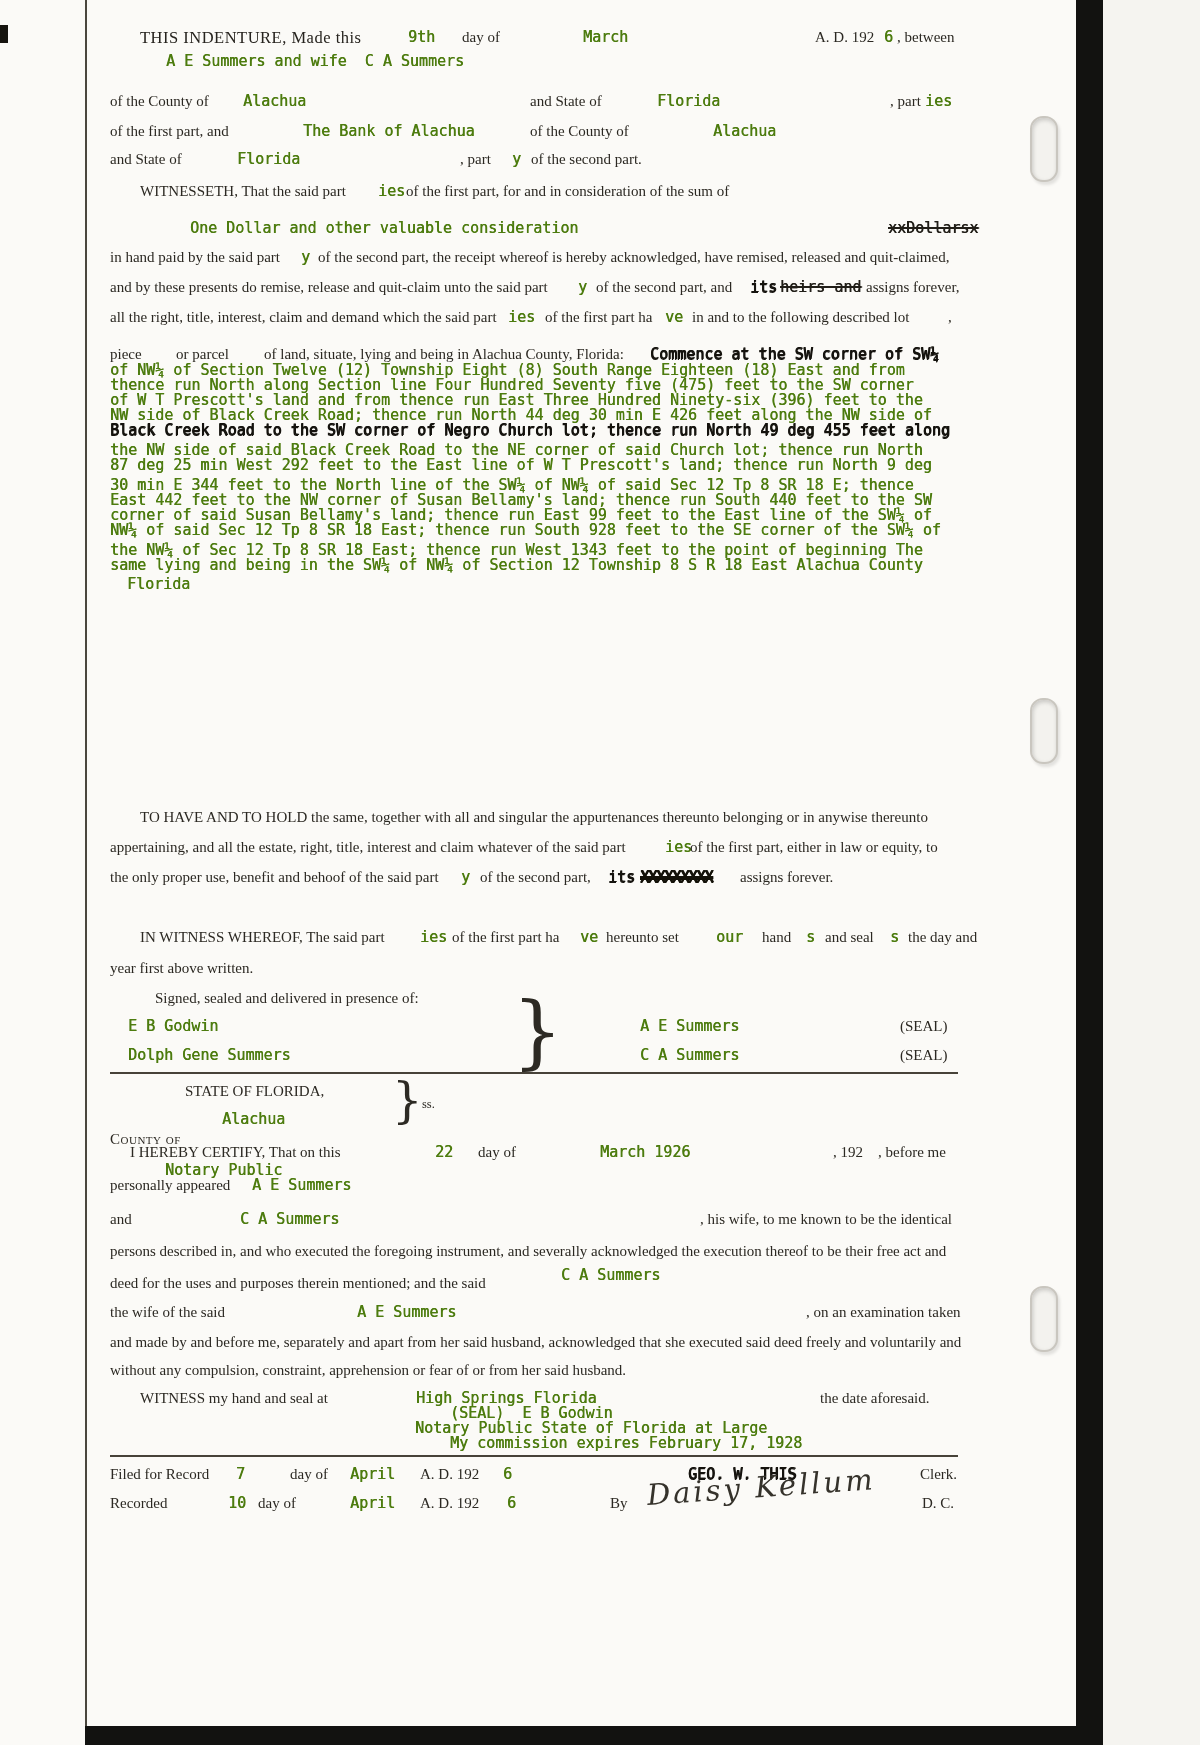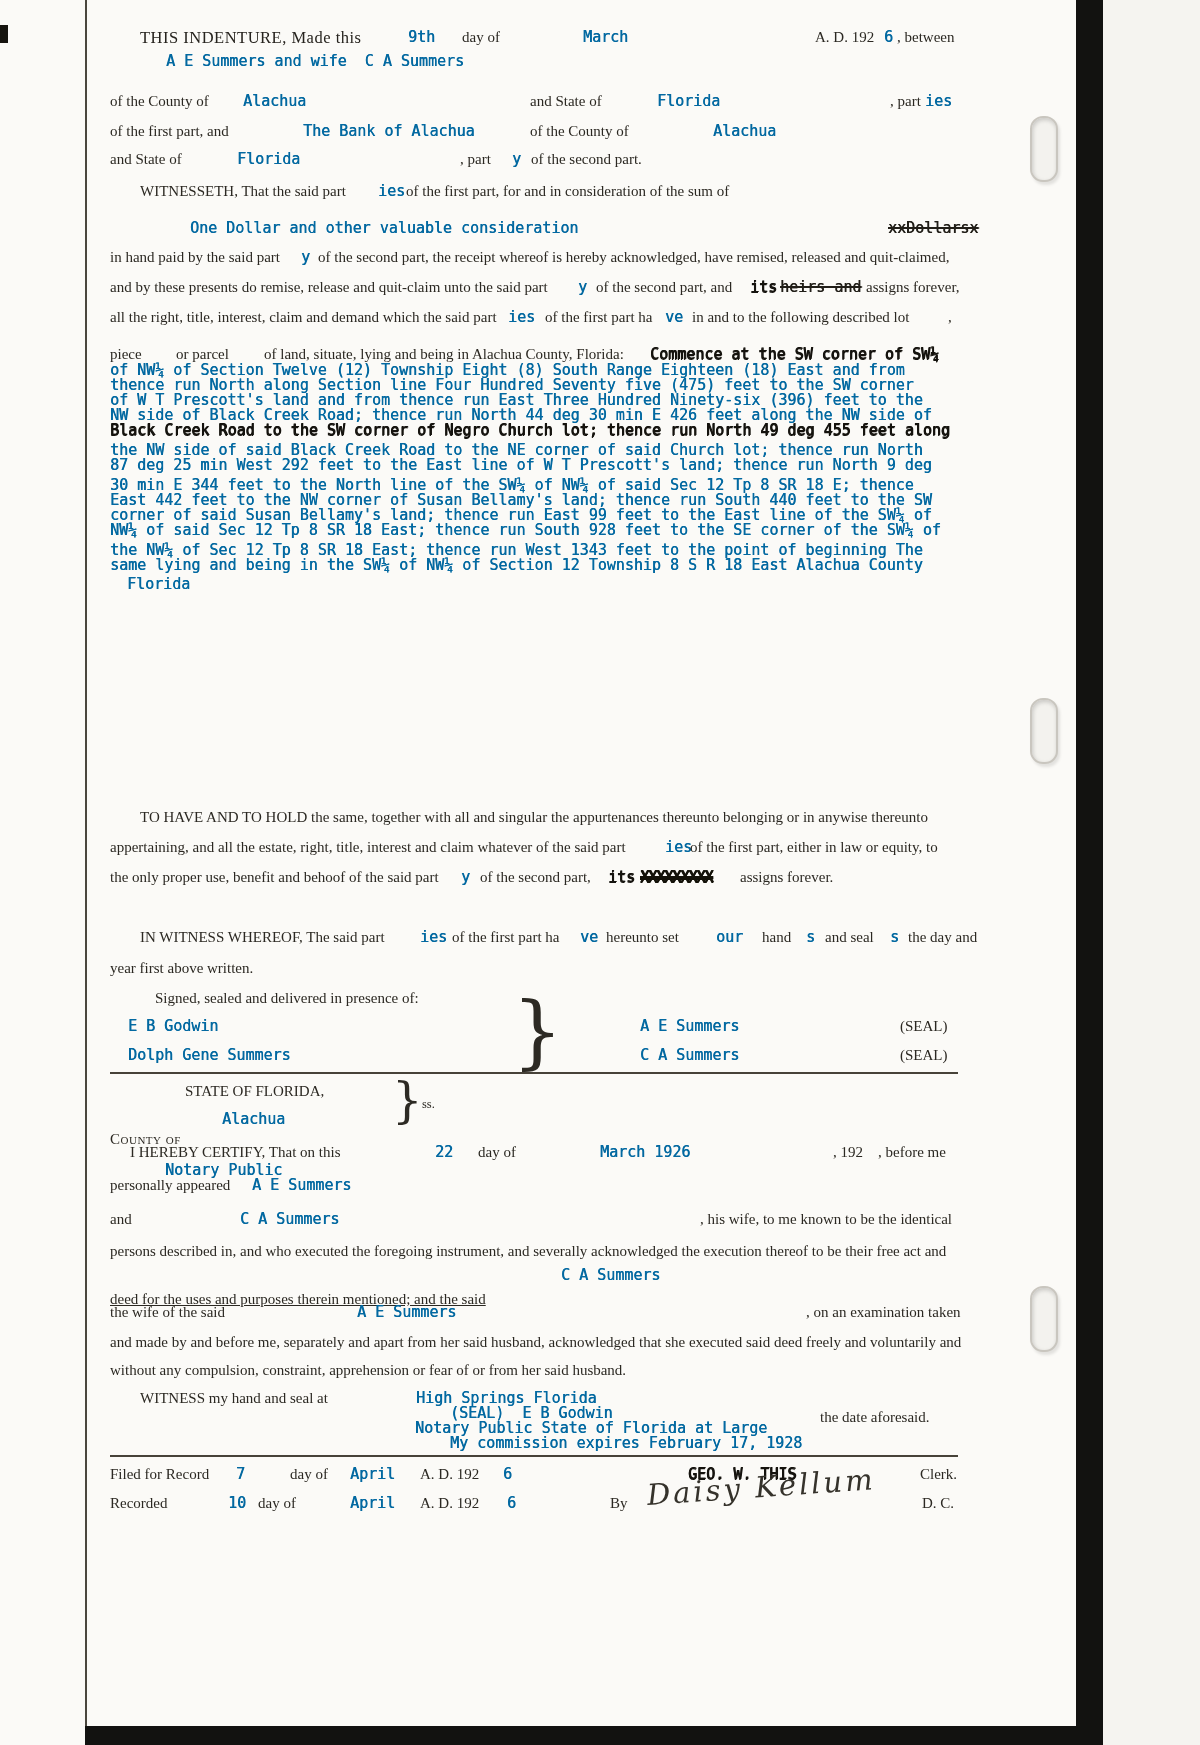--- a/index.html
+++ b/index.html
@@ -12,21 +12,21 @@
 
   
   .seg { position:absolute; white-space:pre; }
   .line { position:absolute; left:0; width:1200px; height:20px; }
 
   .serif    { font:400 15px/18px "Liberation Serif", serif; color:#2b2822; }
   .serif-lg { font:400 16.5px/19px "Liberation Serif", serif; color:#26231e; letter-spacing:.5px; }
   .serif-sm { font:400 12.5px/14px "Liberation Serif", serif; color:#2b2822; }
   .serif-sc { font:400 15px/18px "Liberation Serif", serif; color:#2b2822; font-variant:small-caps; letter-spacing:.5px; }
 
-  .mono   { font:400 15px/18px "DejaVu Sans Mono", monospace; color:#0369a1; text-shadow:.4px 0 0 currentColor; }
+  .mono   { font:400 15px/18px "DejaVu Sans Mono", monospace; color:#4d7c0f; text-shadow:.4px 0 0 currentColor; }
   .mono-b { font:400 15px/18px "DejaVu Sans Mono", monospace; color:#15130e; text-shadow:.8px 0 0 currentColor, 0 .5px 0 currentColor; }
   .mono-strike { font:400 15px/18px "DejaVu Sans Mono", monospace; color:#211e18; text-shadow:.5px 0 0 currentColor;
                  text-decoration:line-through; text-decoration-thickness:2px; }
   .mono-blot { font:400 15px/18px "DejaVu Sans Mono", monospace; color:#141209;
                text-shadow:1px 0 0 currentColor, 0 1px 0 currentColor, .5px .5px 0 currentColor;
                text-decoration:line-through; text-decoration-thickness:3px; letter-spacing:-1px; }
   .script { font:italic 400 29px/30px "DejaVu Serif", serif; color:#35322b; letter-spacing:3px;
             display:inline-block; transform:rotate(-4deg); transform-origin:left bottom; }
 
   .brace { position:absolute; font-family:"DejaVu Serif", serif; color:#2d2a24; line-height:1; font-weight:400; }
@@ -237,37 +237,37 @@
         <span class="seg mono" style="left: 240px; top: 0px;">C A Summers</span>
         <span class="seg serif" style="left: 700px; top: 0px;">, his wife, to me known to be the identical</span>
       </div>
       <div class="line" style="top: 1242px;">
         <span class="seg serif" style="left: 110px; top: 0px;">persons described in, and who executed the foregoing instrument, and severally acknowledged the execution thereof to be their free act and</span>
       </div>
       <div class="line" style="top: 1266px;">
         <span class="seg mono" style="left: 561px; top: 0px;">C A Summers</span>
       </div>
       <div class="line" style="top: 1274px;">
-        <span class="seg serif" style="left: 110px; top: 16px; text-decoration: underline;">deed for the uses and purposes therein mentioned; and the said</span>
+        <span class="seg serif" style="left: 110px; top: 0px;">deed for the uses and purposes therein mentioned; and the said</span>
       </div>
       <div class="line" style="top: 1303px;">
         <span class="seg serif" style="left: 110px; top: 0px;">the wife of the said</span>
         <span class="seg mono" style="left: 357px; top: 0px;">A E Summers</span>
         <span class="seg serif" style="left: 806px; top: 0px;">, on an examination taken</span>
       </div>
       <div class="line" style="top: 1333px;">
         <span class="seg serif" style="left: 110px; top: 0px;">and made by and before me, separately and apart from her said husband, acknowledged that she executed said deed freely and voluntarily and</span>
       </div>
       <div class="line" style="top: 1361px;">
         <span class="seg serif" style="left: 110px; top: 0px;">without any compulsion, constraint, apprehension or fear of or from her said husband.</span>
       </div>
       <div class="line" style="top: 1389px;">
         <span class="seg serif" style="left: 140px; top: 0px;">WITNESS my hand and seal at</span>
         <span class="seg mono" style="left: 416px; top: 0px;">High Springs Florida</span>
-        <span class="seg serif" style="left: 820px; top: 0px; margin-top: 19px;">the date aforesaid.</span>
+        <span class="seg serif" style="left: 820px; top: 0px;">the date aforesaid.</span>
       </div>
       <div class="line" style="top: 1404px;">
         <span class="seg mono" style="left: 450px; top: 0px;">(SEAL)  E B Godwin</span>
       </div>
       <div class="line" style="top: 1419px;">
         <span class="seg mono" style="left: 415px; top: 0px;">Notary Public State of Florida at Large</span>
       </div>
       <div class="line" style="top: 1434px;">
         <span class="seg mono" style="left: 450px; top: 0px;">My commission expires February 17, 1928</span>
       </div>

